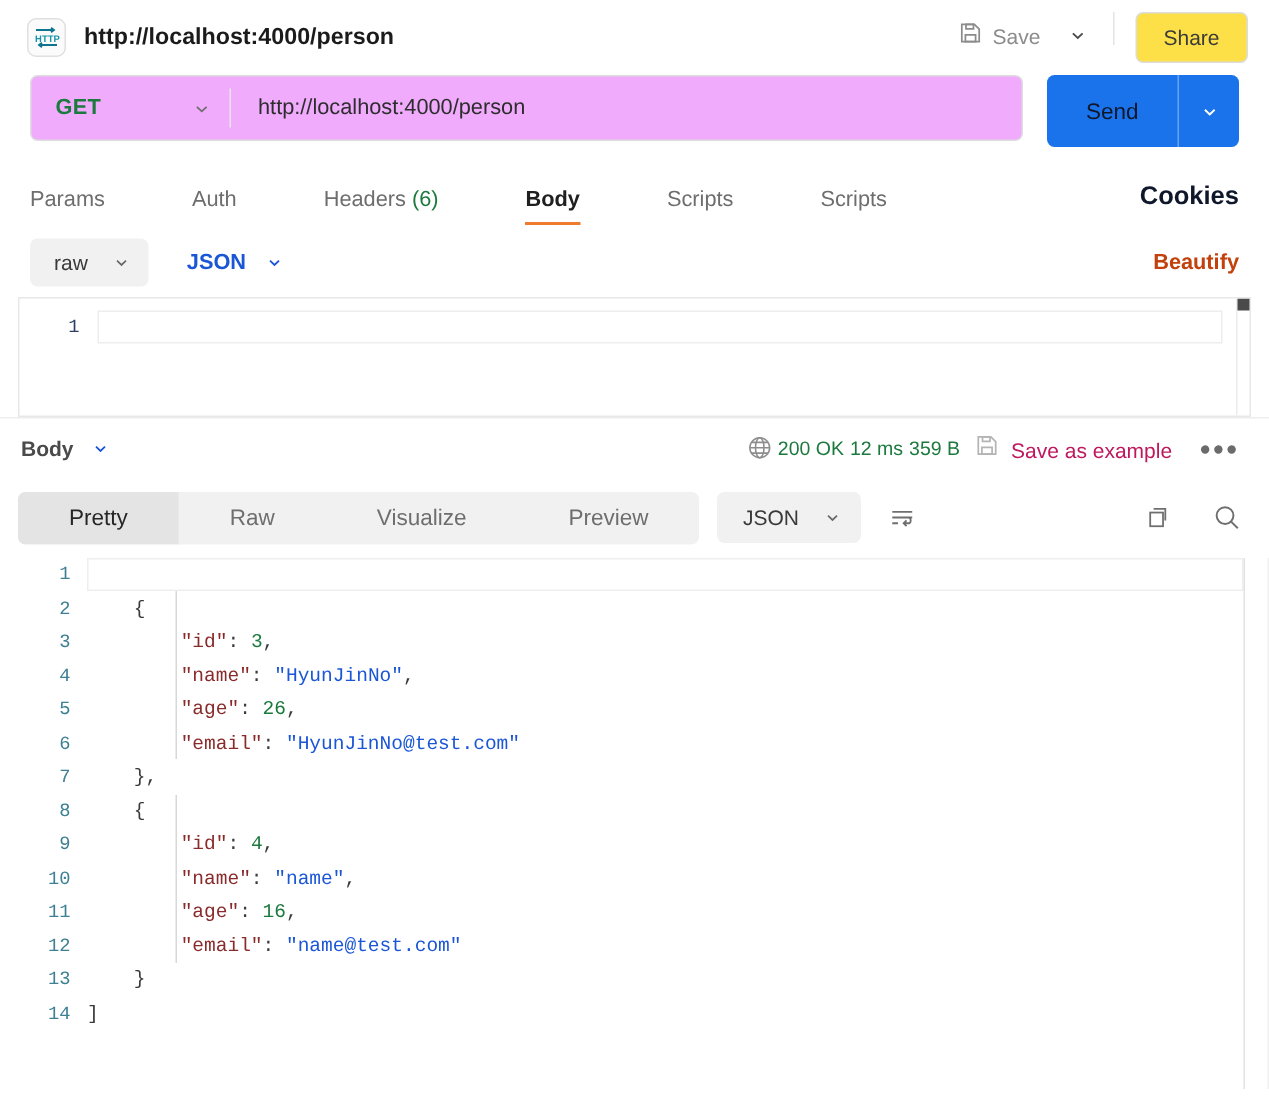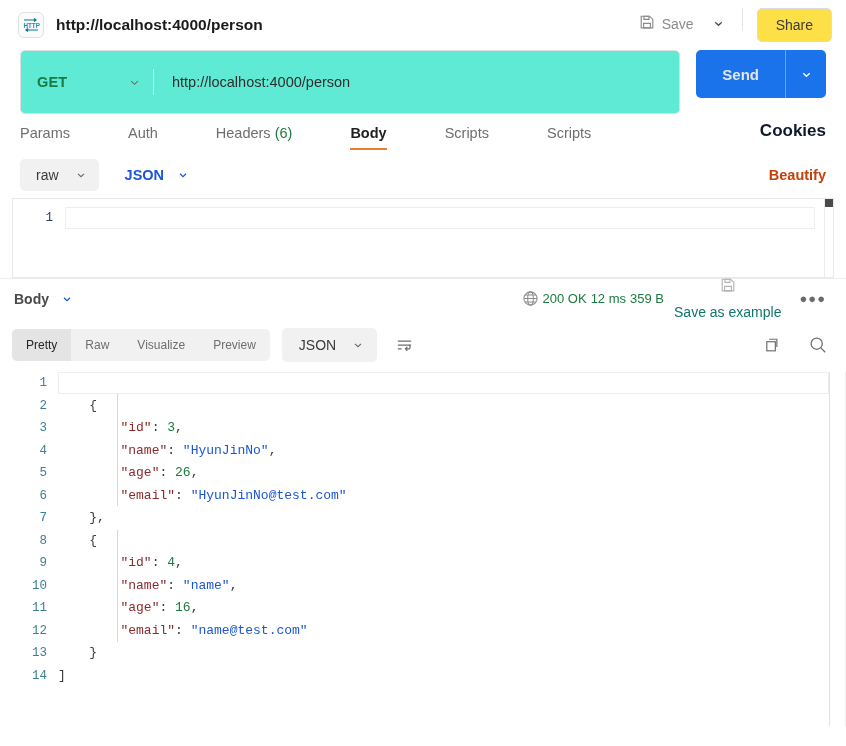--- a/index.html
+++ b/index.html
@@ -76,22 +76,22 @@
     align-items: stretch;
     padding: 0 20px 0 20px;
     height: 58px;
   }
   .url-wrap {
     flex: 1 1 auto;
     display: flex;
     align-items: center;
     border: 1px solid #dedede;
     border-radius: 5px;
-    background: #5eead4;
-    height: 64px;
+    background: #f0abfc;
+    height: 44px;
     min-width: 0;
   }
   .method {
     display: flex;
     align-items: center;
     height: 100%;
     padding: 0 0 0 16px;
     cursor: pointer;
     min-width: 132px;
   }
@@ -125,22 +125,22 @@
     margin-left: 16px;
     height: 48px;
     border-radius: 5px;
     overflow: hidden;
     background: #1a73ea;
     flex: 0 0 auto;
   }
   .send-btn {
     padding: 0 26px;
     display: flex; align-items: center;
-    color: #e5e5e5;
-    font-weight: bold;
+    color: #0f172a;
+    font-weight: normal;
     font-size: 15px;
     cursor: pointer;
   }
   .send-div { width: 1px; background: rgba(255,255,255,0.35); }
   .send-caret {
     width: 40px;
     display: flex; align-items: center; justify-content: center;
     color: #fff;
     cursor: pointer;
   }
@@ -275,26 +275,25 @@
   .resp-body-caret { color: #1a56d6; display: flex; }
   .resp-meta {
     margin-left: auto;
     display: flex;
     align-items: center;
     gap: 4px;
   }
   .globe { display: flex; align-items: center; color: #8d8d8d; }
   .stat { color: #1c7a3e; font-size: 13px; }
   .save-example {
-    display: flex; align-items: center; gap: 8px;
-    color: #0f766e;
+    display: flex; align-items: flex-end; gap: 8px;
+    color: #be185d;
     font-size: 14px;
     margin-left: 6px;
     cursor: pointer;
-    flex-direction: column;
   }
   .dots {
     margin-left: 12px;
     color: #6b6b6b;
     letter-spacing: 1px;
     font-size: 13px;
     cursor: pointer;
     padding: 2px 2px;
   }
 
@@ -305,22 +304,22 @@
     padding: 10px 18px 10px 12px;
     height: 54px;
   }
   .seg {
     display: flex;
     background: #f1f1f1;
     border-radius: 5px;
     overflow: hidden;
   }
   .seg-item {
-    padding: 9px 14px;
-    font-size: 12px;
+    padding: 9px 34px;
+    font-size: 15px;
     color: #6e6e6e;
     cursor: pointer;
     white-space: nowrap;
   }
   .seg-item.active {
     background: #e4e4e4;
     color: #262626;
   }
   .json-pill {
     margin-left: 12px;

